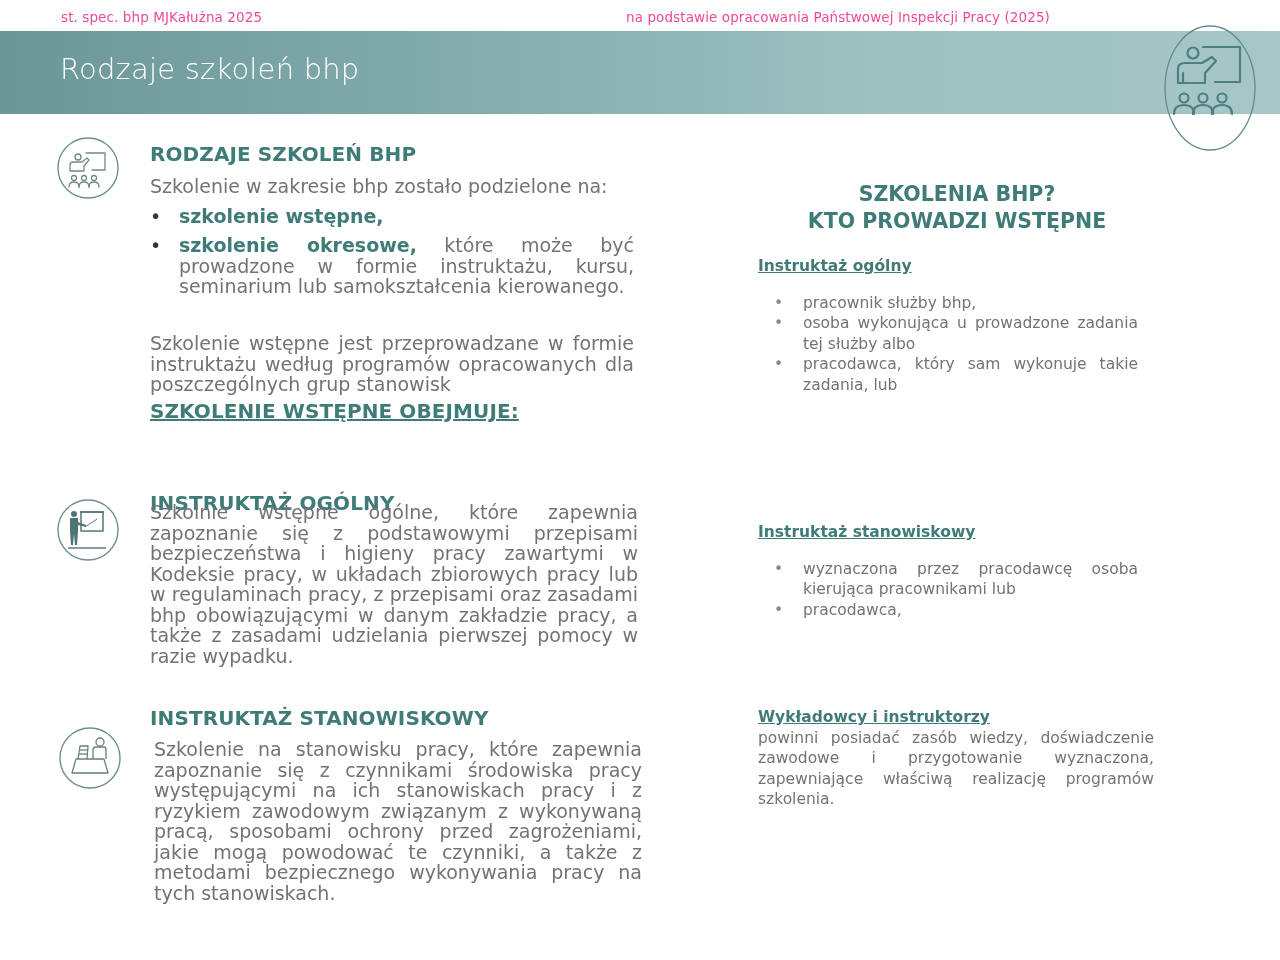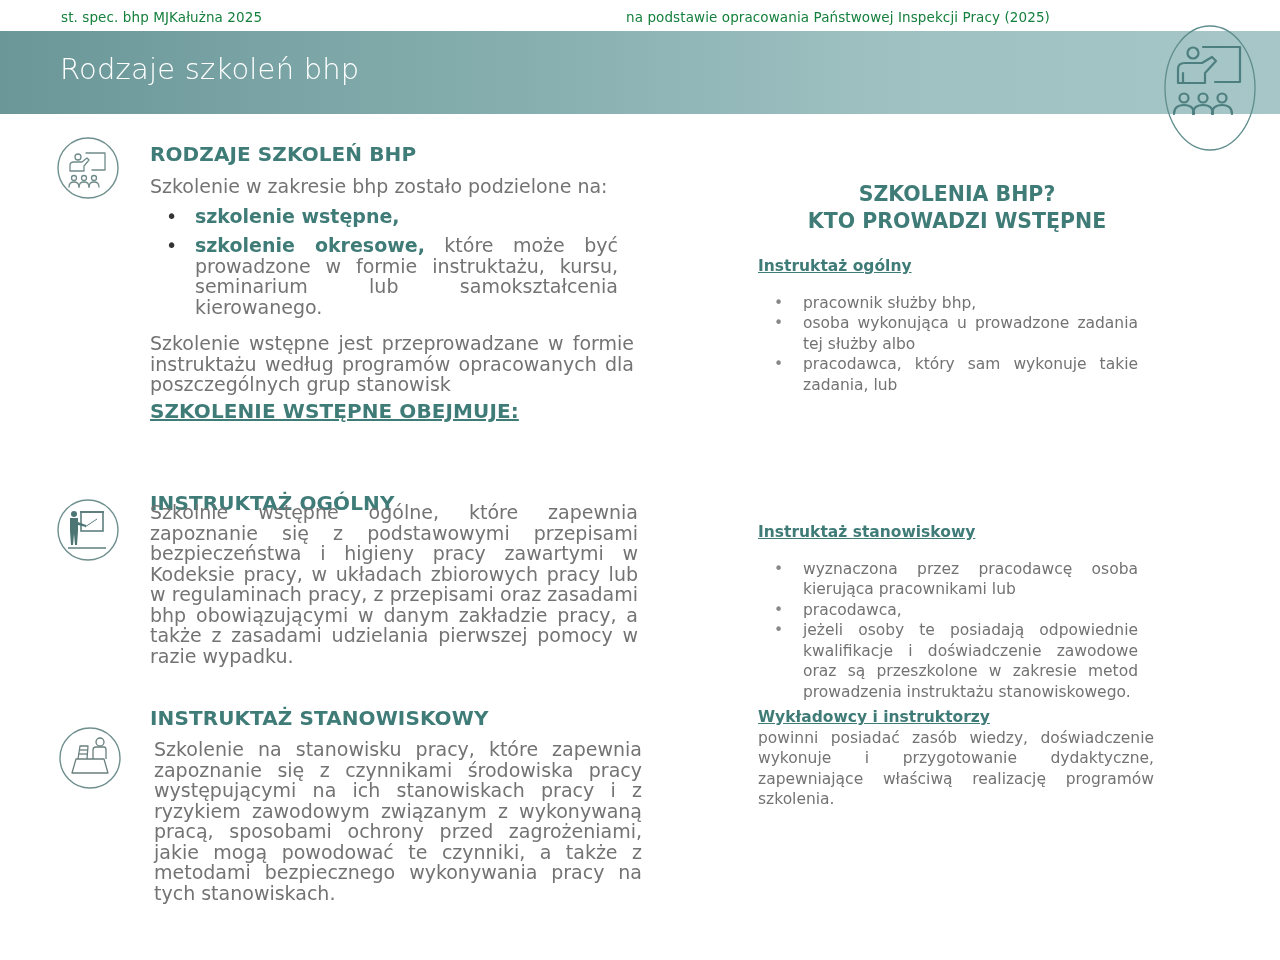--- a/index.html
+++ b/index.html
@@ -4,21 +4,21 @@
 <style>
   html, body { margin: 0; padding: 0; }
   body {
     width: 1280px; height: 960px; position: relative; overflow: hidden;
     background: #ffffff;
     font-family: "DejaVu Sans", sans-serif;
     color: #6f6f6f;
   }
   .topline {
     position: absolute; top: 0; left: 0; width: 1060px; height: 30px;
-    font-size: 13.5px; color: #15803d; letter-spacing: 0.1px; border-radius: 8px;
+    font-size: 13.5px; color: #ec4899; letter-spacing: 0.1px; border-radius: 8px;
   }
   .topline .left { position: absolute; left: 61px; top: 9px; }
   .topline .right { position: absolute; right: 10px; top: 9px; text-align: center; }
   .banner {
     position: absolute; top: 31px; left: 0; width: 1280px; height: 83px;
     background: linear-gradient(90deg, #6b9798 0%, #86aeaf 40%, #9fc1c2 70%, #a6c6c7 100%);
     overflow: visible;
   }
   .banner .title {
     position: absolute; left: 60px; top: 21px;
@@ -29,21 +29,21 @@
   }
   .icon-circle { position: absolute; width: 76px; height: 76px; }
   .sec-title {
     position: absolute; color: #3f7b77; font-weight: bold; font-size: 20px; letter-spacing: 0.1px;
   }
   .para {
     position: absolute; font-size: 19px; line-height: 20.5px; color: #737373;
     text-align: justify;
   }
   .para .b { color: #3f7b77; font-weight: bold; }
-  ul.bul { list-style: none; margin: 16px; padding: 0; }
+  ul.bul { list-style: none; margin: 0; padding: 0; }
   ul.bul li { position: relative; padding-left: 29px; margin-bottom: 9px; }
   ul.bul li::before { content: "•"; position: absolute; left: 0; top: 0; color: #333; }
   .right-head {
     position: absolute; left: 760px; width: 394px; top: 181px;
     text-align: center; color: #3f7b77; font-weight: bold; font-size: 20.5px; line-height: 27px;
   }
   .sub-u {
     color: #3f7b77; font-weight: bold; text-decoration: underline; font-size: 15.5px; line-height: 20.5px;
   }
   .rlist { list-style: none; margin: 16px; padding: 0; }
@@ -142,20 +142,19 @@
     <li>osoba wykonująca u prowadzone zadania tej służby albo</li>
     <li>pracodawca, który sam wykonuje takie zadania, lub</li>
   </ul>
 </div>
 
 <div class="rblock" style="top:522px;">
   <div class="sub-u">Instruktaż stanowiskowy</div>
   <ul class="rlist">
     <li>wyznaczona przez pracodawcę osoba kierująca pracownikami lub</li>
     <li>pracodawca,</li>
-    <li> jeżeli osoby te posiadają odpowiednie kwalifikacje i doświadczenie zawodowe oraz są przeszkolone w zakresie metod prowadzenia instruktażu stanowiskowego.</li>
   </ul>
 </div>
 
 <div class="rblock" style="top:707px;">
   <div class="sub-u">Wykładowcy i instruktorzy</div>
-  <div style="text-align:justify;">powinni posiadać zasób wiedzy, doświadczenie wykonuje i przygotowanie dydaktyczne, zapewniające właściwą realizację programów szkolenia.</div>
+  <div style="text-align:justify;">powinni posiadać zasób wiedzy, doświadczenie zawodowe i przygotowanie wyznaczona, zapewniające właściwą realizację programów szkolenia.</div>
 </div>
 
 </body></html>

